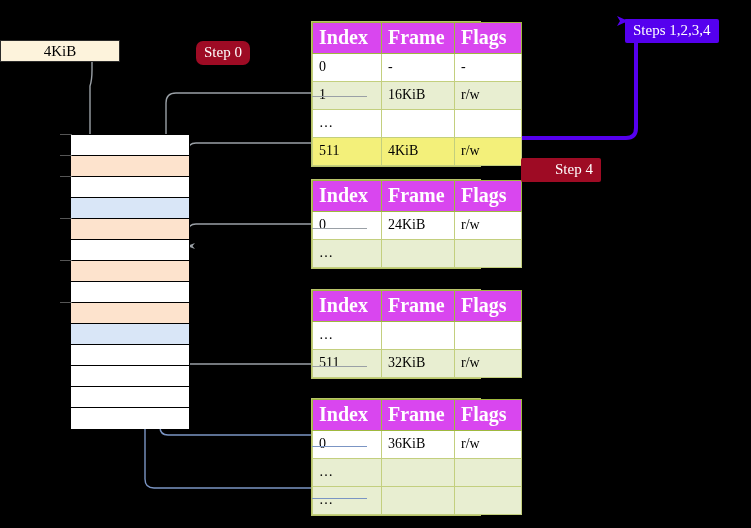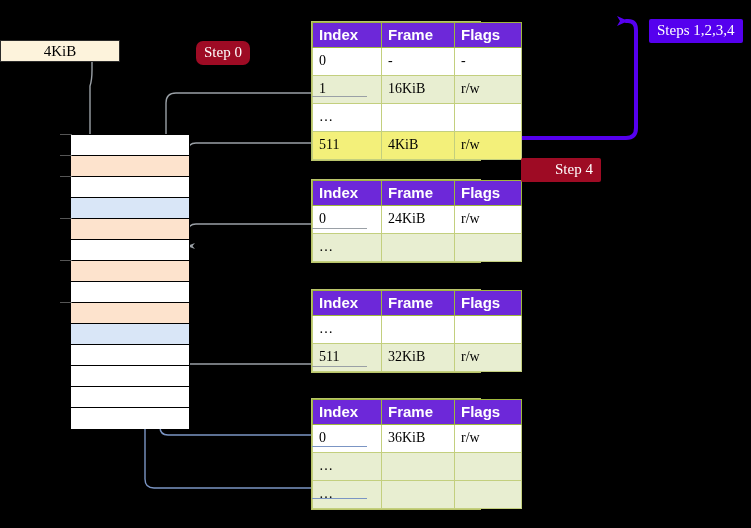--- a/index.html
+++ b/index.html
@@ -40,28 +40,28 @@
   .ptable{
     position:absolute;
     border:1px solid #b9c46a;
     box-sizing:border-box;
     border-collapse:collapse;
     background:#ffffff;
     font-size:14px;
   }
   .ptable table{border-collapse:collapse;width:100%;table-layout:fixed;}
   .ptable th{
-    background:#6d28d9;
+    background:#d946ef;
     color:#ffffff;
     font-weight:bold;
-    font-size:15px;
+    font-size:20px;
     text-align:left;
     padding:3px 6px 4px 6px;
     border:1px solid #9fb83e;
-    font-family:Liberation Sans, sans-serif;
+    font-family:Liberation Serif, serif;
   }
   .ptable td{
     padding:3px 6px 4px 6px;
     border:1px solid #c3cf7e;
     height:20px;
     font-family:"Liberation Serif", serif;
     color:#000;
     overflow:hidden;
     white-space:nowrap;
   }
@@ -278,20 +278,20 @@
 
   <div class="cell-underline" style="left:312px;top:96px;width:55px;"></div>
   <div class="cell-underline" style="left:312px;top:228px;width:55px;"></div>
   <div class="cell-underline" style="left:312px;top:366px;width:55px;"></div>
   <div class="cell-underline blue" style="left:312px;top:446px;width:55px;"></div>
   <div class="cell-underline blue" style="left:312px;top:498px;width:55px;"></div>
 
   <div class="badge red" style="left:196px;top:41px;border-radius:7px;">
     <span>Step 0</span>
   </div>
-  <div class="badge violet" style="left:649px;top:19px;">
+  <div class="badge violet" style="left:625px;top:19px;">
     <span>Steps 1,2,3,4</span>
   </div>
   <div class="badge red" style="left:521px;top:158px;padding-left:34px;">
     <span>Step 4</span>
   </div>
 
 </div>
 
 </body></html>

